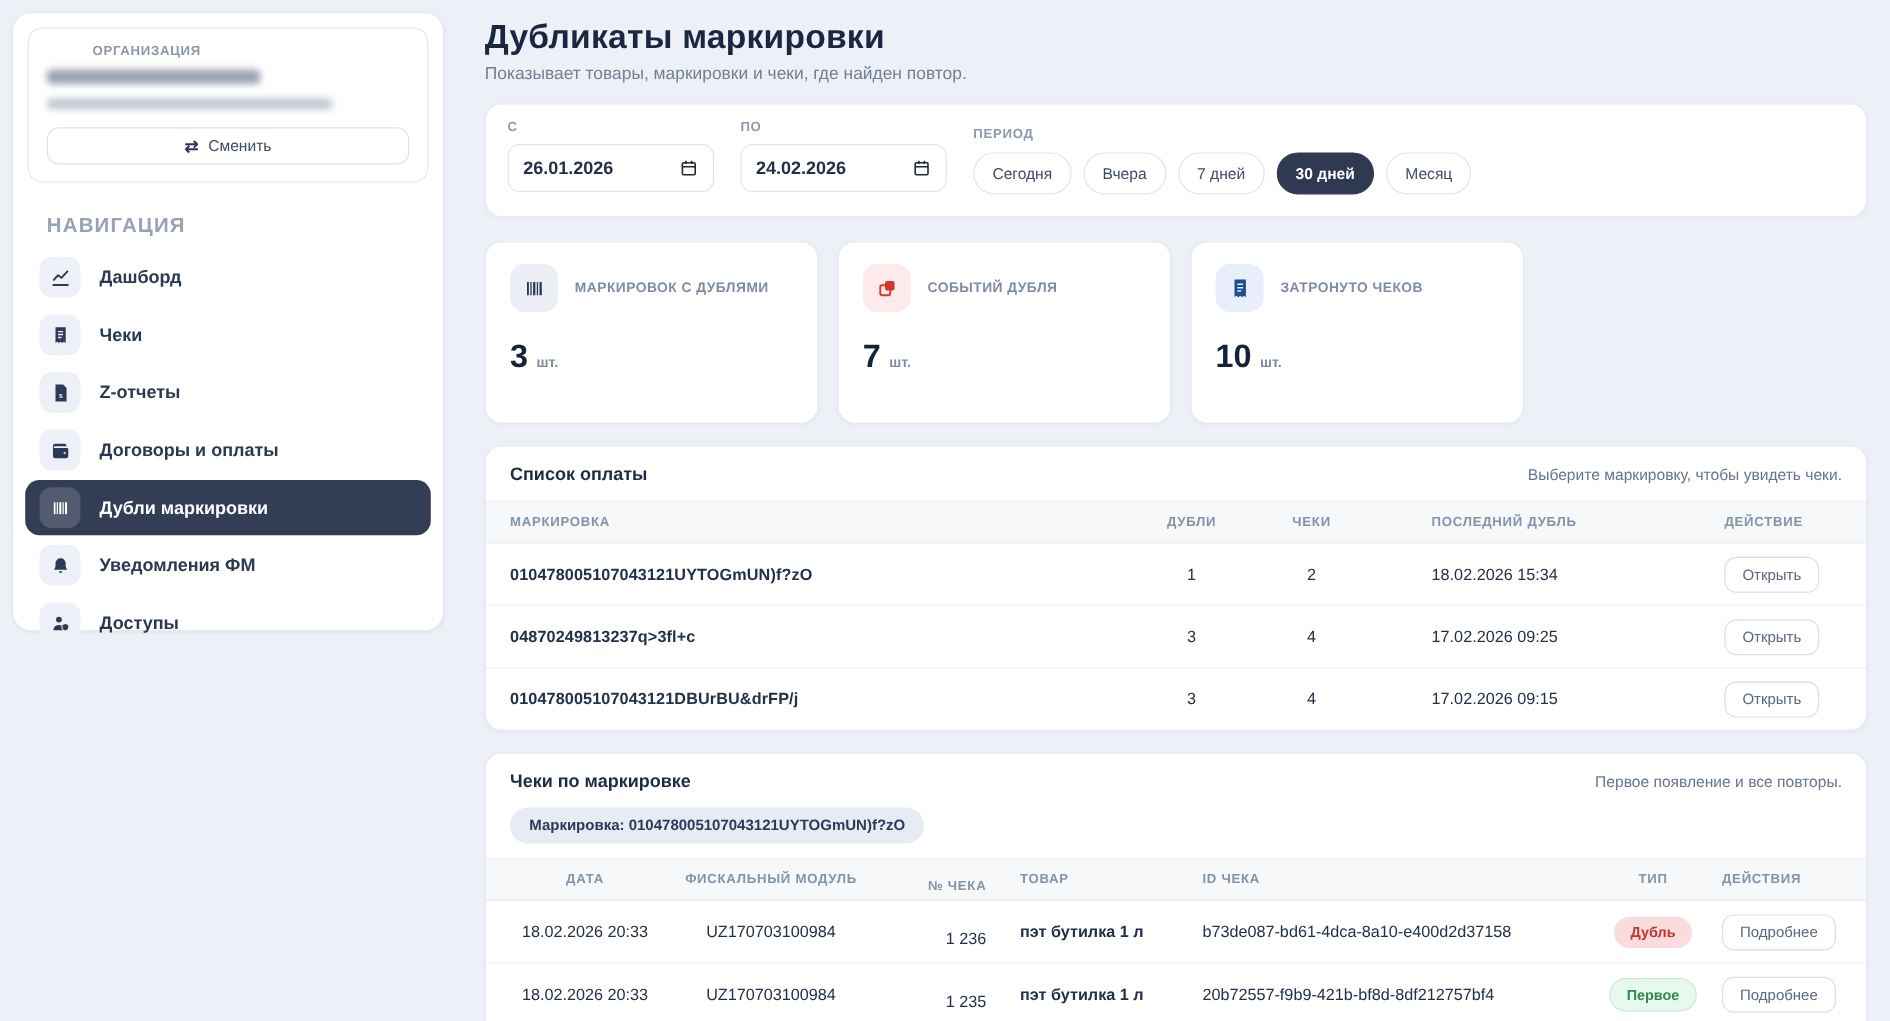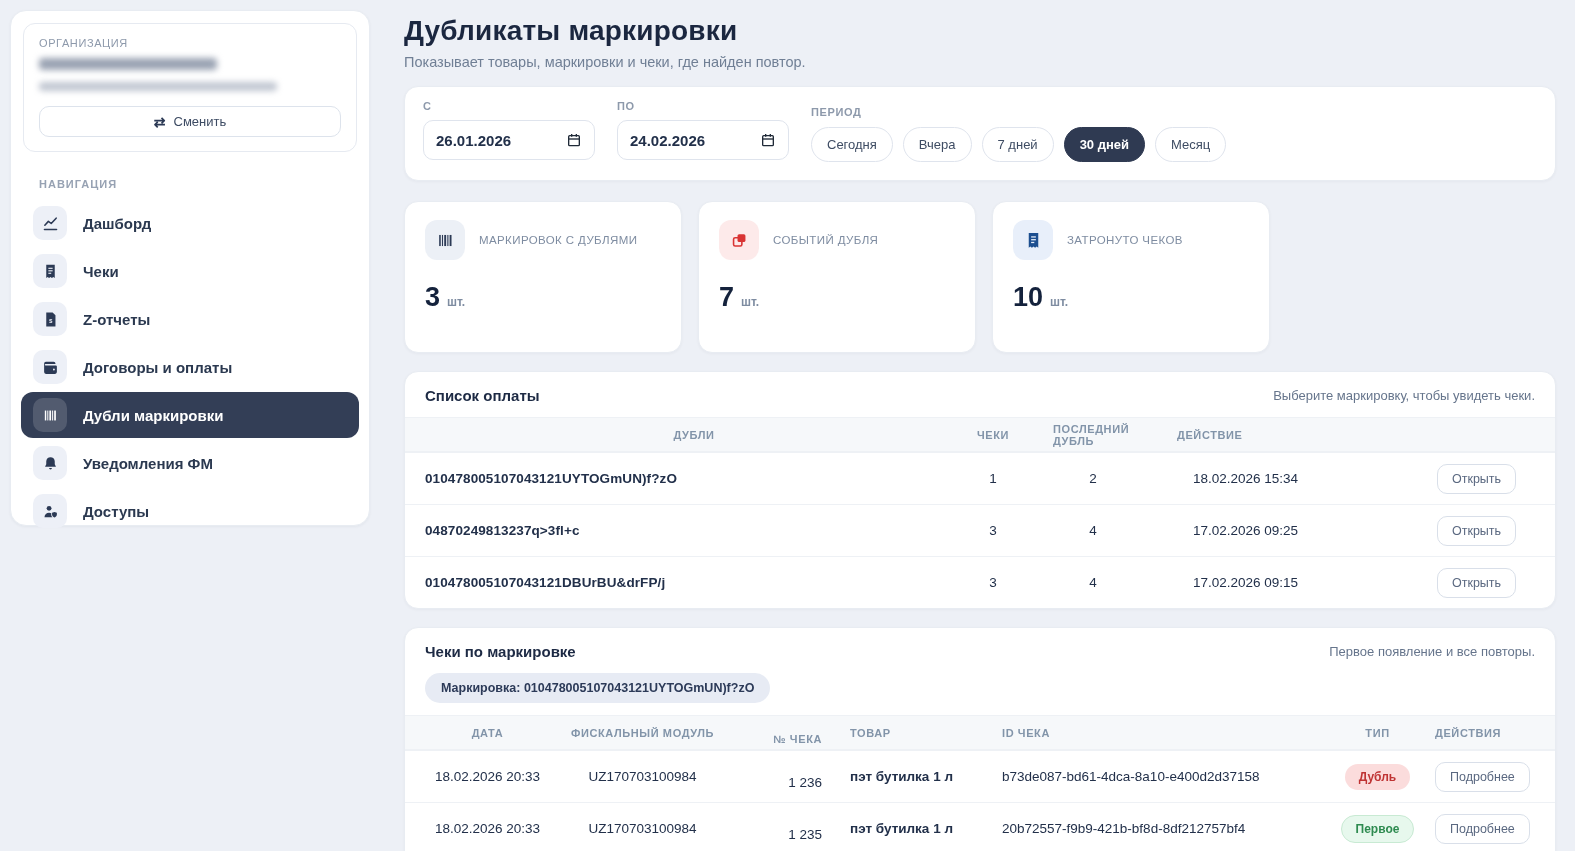--- a/index.html
+++ b/index.html
@@ -15,32 +15,32 @@
   .sidebar {
     position:absolute; left:10px; top:10px; width:360px;
     background:#fff; border:1px solid #e8ecf2; border-radius:16px;
     box-shadow:0 1px 3px rgba(25,35,60,.05);
     padding-bottom:18px; height:516px;
   }
   .org-card {
     margin:12px; border:1px solid #e6eaf1; border-radius:12px;
     padding:13px 15px 14px;
   }
-  .org-label { font-size:11px; font-weight:normal; letter-spacing:.6px; color:#8d99ab; }
+  .org-label { font-size:11px; font-weight:bold; letter-spacing:.6px; color:#8d99ab;margin-left:38px; }
   .org-blur { filter:blur(3px); border-radius:4px; }
   .org-blur.l1 { width:178px; height:12px; background:#9aa3b3; margin-top:9px; }
   .org-blur.l2 { width:238px; height:9px;  background:#c0c6d1; margin-top:12px; }
   .change-btn {
     margin-top:15px; width:100%; height:31px;
     display:flex; align-items:center; justify-content:center; gap:8px;
     background:#fff; border:1px solid #dde3ec; border-radius:10px;
     font-family:inherit; font-size:13px; color:#3d4b63; cursor:pointer;
   }
   .swap-glyph { font-size:14px; font-weight:bold; color:#2c3a55; line-height:1; }
-  .nav-label { margin:26px 0 10px 28px; font-size:11px; font-weight:bold; letter-spacing:1px; color:#97a2b3; }
+  .nav-label { margin:26px 0 10px 28px; font-size:17px; font-weight:bold; letter-spacing:1px; color:#97a2b3; }
   .nav-item {
     display:flex; align-items:center; gap:16px;
     margin:2px 10px; padding:6px 12px; height:46px;
     border-radius:12px; cursor:pointer;
     font-size:15px; font-weight:600; color:#2b3950;
   }
   .nav-ic {
     width:34px; height:34px; flex:0 0 34px; border-radius:10px;
     background:#edf0f7; color:#2c3a55;
     display:flex; align-items:center; justify-content:center;
@@ -84,21 +84,21 @@
 
   
   .stats { margin-top:20px; display:flex; gap:16px; }
   .stat-card { width:278px; height:152px; padding:18px 20px; }
   .stat-top { display:flex; align-items:center; gap:14px; }
   .stat-ic { width:40px; height:40px; border-radius:12px; display:flex; align-items:center; justify-content:center; }
   .stat-ic svg { width:19px; height:19px; }
   .ic-navy { background:#ecf0f6; color:#2c3a55; }
   .ic-red  { background:#fdeaea; color:#d93434; }
   .ic-blue { background:#e8effa; color:#1d4f90; }
-  .stat-label { font-size:11.5px; font-weight:normal; letter-spacing:.4px; color:#7e8ca1; }
+  .stat-label { font-size:11.5px; font-weight:bold; letter-spacing:.4px; color:#7e8ca1; }
   .stat-value-row { margin-top:22px; display:flex; align-items:baseline; gap:7px; }
   .stat-value { font-size:27px; font-weight:bold; color:#14223c; }
   .stat-unit { font-size:12px; font-weight:bold; color:#7e8ca1; }
 
   
   .table-card { margin-top:18px; overflow:hidden; }
   .card-head { display:flex; align-items:center; justify-content:space-between; padding:15px 20px 13px; }
   .card-title { font-size:15px; font-weight:bold; color:#1d2a44; }
   .card-hint { font-size:13px; color:#66758c; }
   .thead, .trow { display:grid; align-items:center; padding:0 20px; }
@@ -327,20 +327,21 @@
       </div>
     </div>
   </section>
 
   <section class="card table-card">
     <div class="card-head">
       <span class="card-title">Список оплаты</span>
       <span class="card-hint">Выберите маркировку, чтобы увидеть чеки.</span>
     </div>
     <div class="thead grid-dup">
+      <span>МАРКИРОВКА</span>
       <span class="c-center">ДУБЛИ</span>
       <span class="c-center">ЧЕКИ</span>
       <span class="c-last">ПОСЛЕДНИЙ ДУБЛЬ</span>
       <span class="c-act">ДЕЙСТВИЕ</span>
     </div>
     <div class="trow grid-dup">
       <span class="code-cell">010478005107043121UYTOGmUN)f?zO</span>
       <span class="c-center">1</span>
       <span class="c-center">2</span>
       <span class="c-last">18.02.2026 15:34</span>

